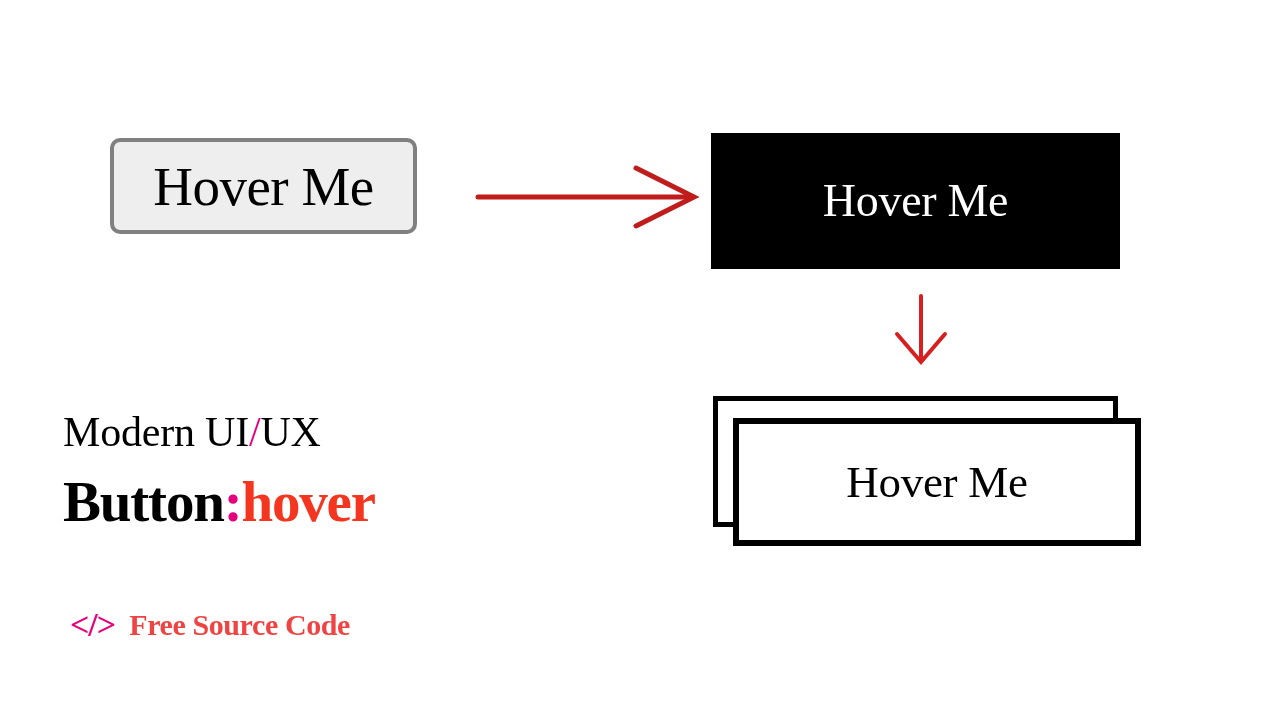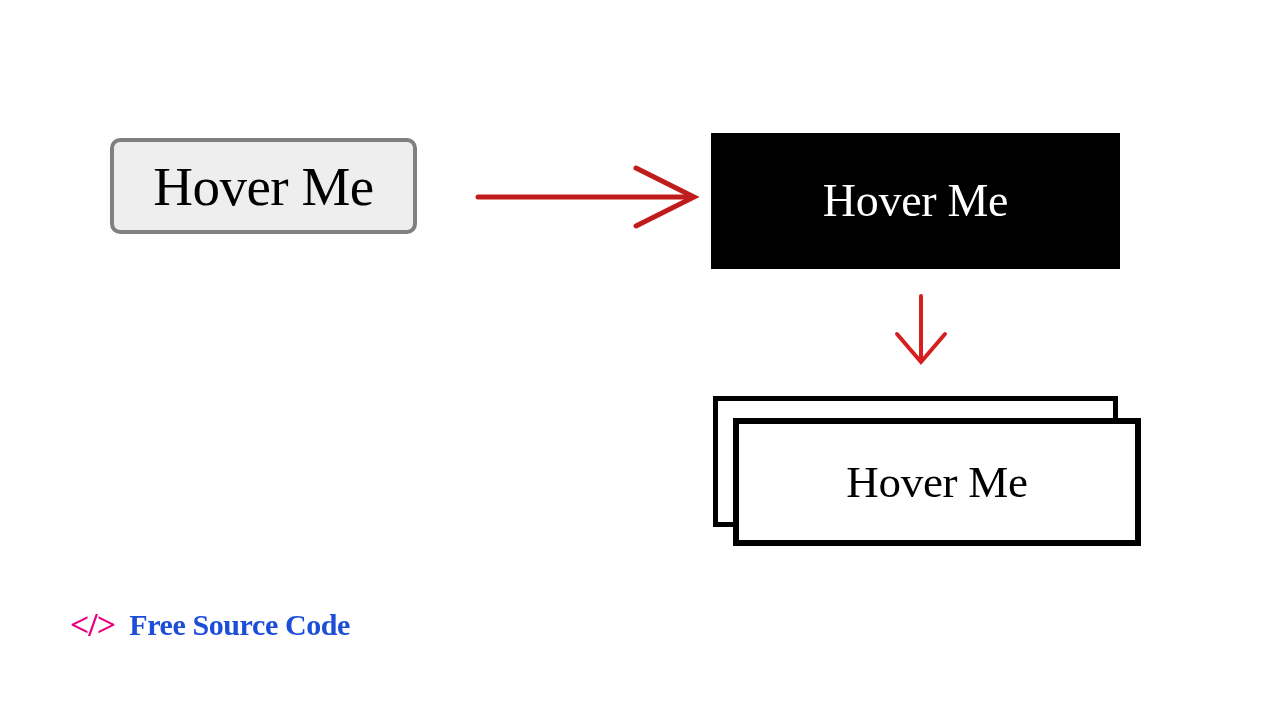--- a/index.html
+++ b/index.html
@@ -161,21 +161,21 @@
     white-space: nowrap;
   }
   #code-tag-icon {
     color: #e6007e;
     font-size: 34px;
     font-weight: 700;
     letter-spacing: -1px;
     line-height: 1;
   }
   #source-label {
-    color: #1d4ed8;
+    color: #ef4444;
     font-size: 30px;
     font-weight: 700;
     letter-spacing: -0.4px;
     line-height: 1;
   }
 </style>
 </head>
 <body>
 
 <div class="stage">
@@ -198,19 +198,27 @@
     <polyline points="12,44 36,72 60,44" fill="none" stroke="#d81f1f" stroke-width="4" stroke-linecap="round" stroke-linejoin="miter"></polyline>
   </svg>
 
   <div id="btn-outline-group">
     <div id="btn-outline-back"></div>
     <div id="btn-outline-front">
       <span>Hover Me</span>
     </div>
   </div>
 
+  <div id="caption-block">
+    <div id="caption-line-1">
+      <span>Modern UI</span><span class="slash">/</span><span>UX</span>
+    </div>
+    <div id="caption-line-2">
+      <span>Button</span><span class="colon">:</span><span class="accent">hover</span>
+    </div>
+  </div>
 
   <div id="source-strip">
     <span id="code-tag-icon">&lt;/&gt;</span>
     <span id="source-label">Free Source Code</span>
   </div>
 
 </div>
 
 </body></html>

